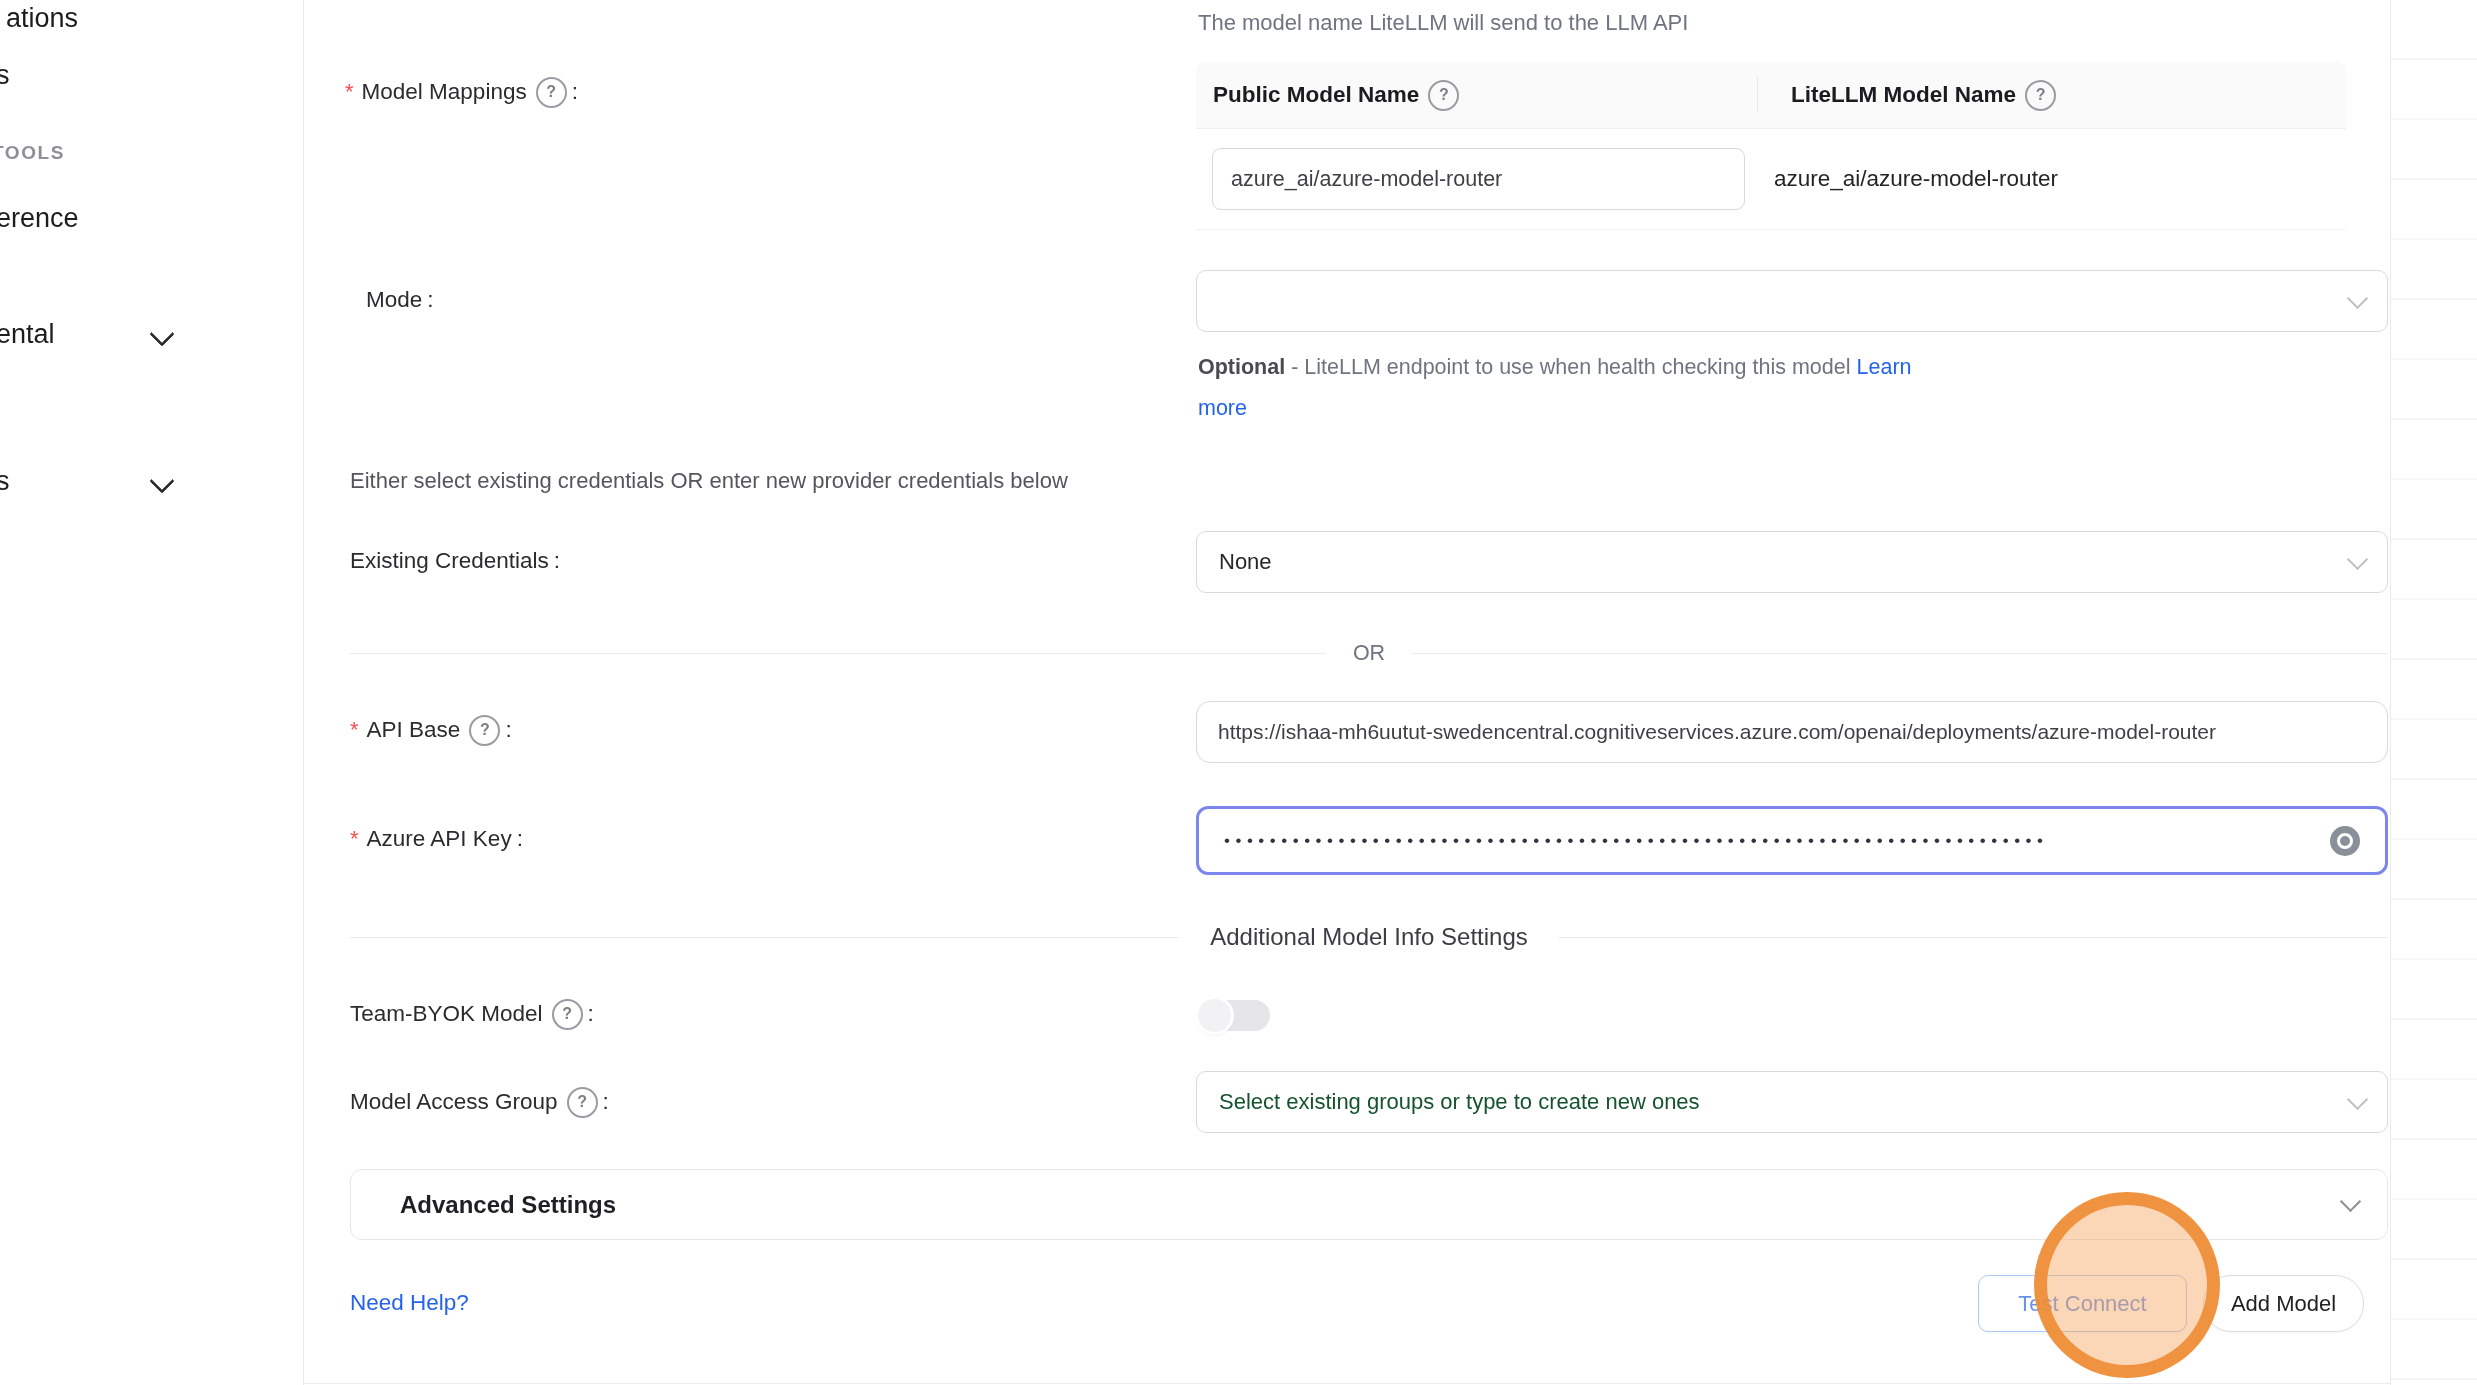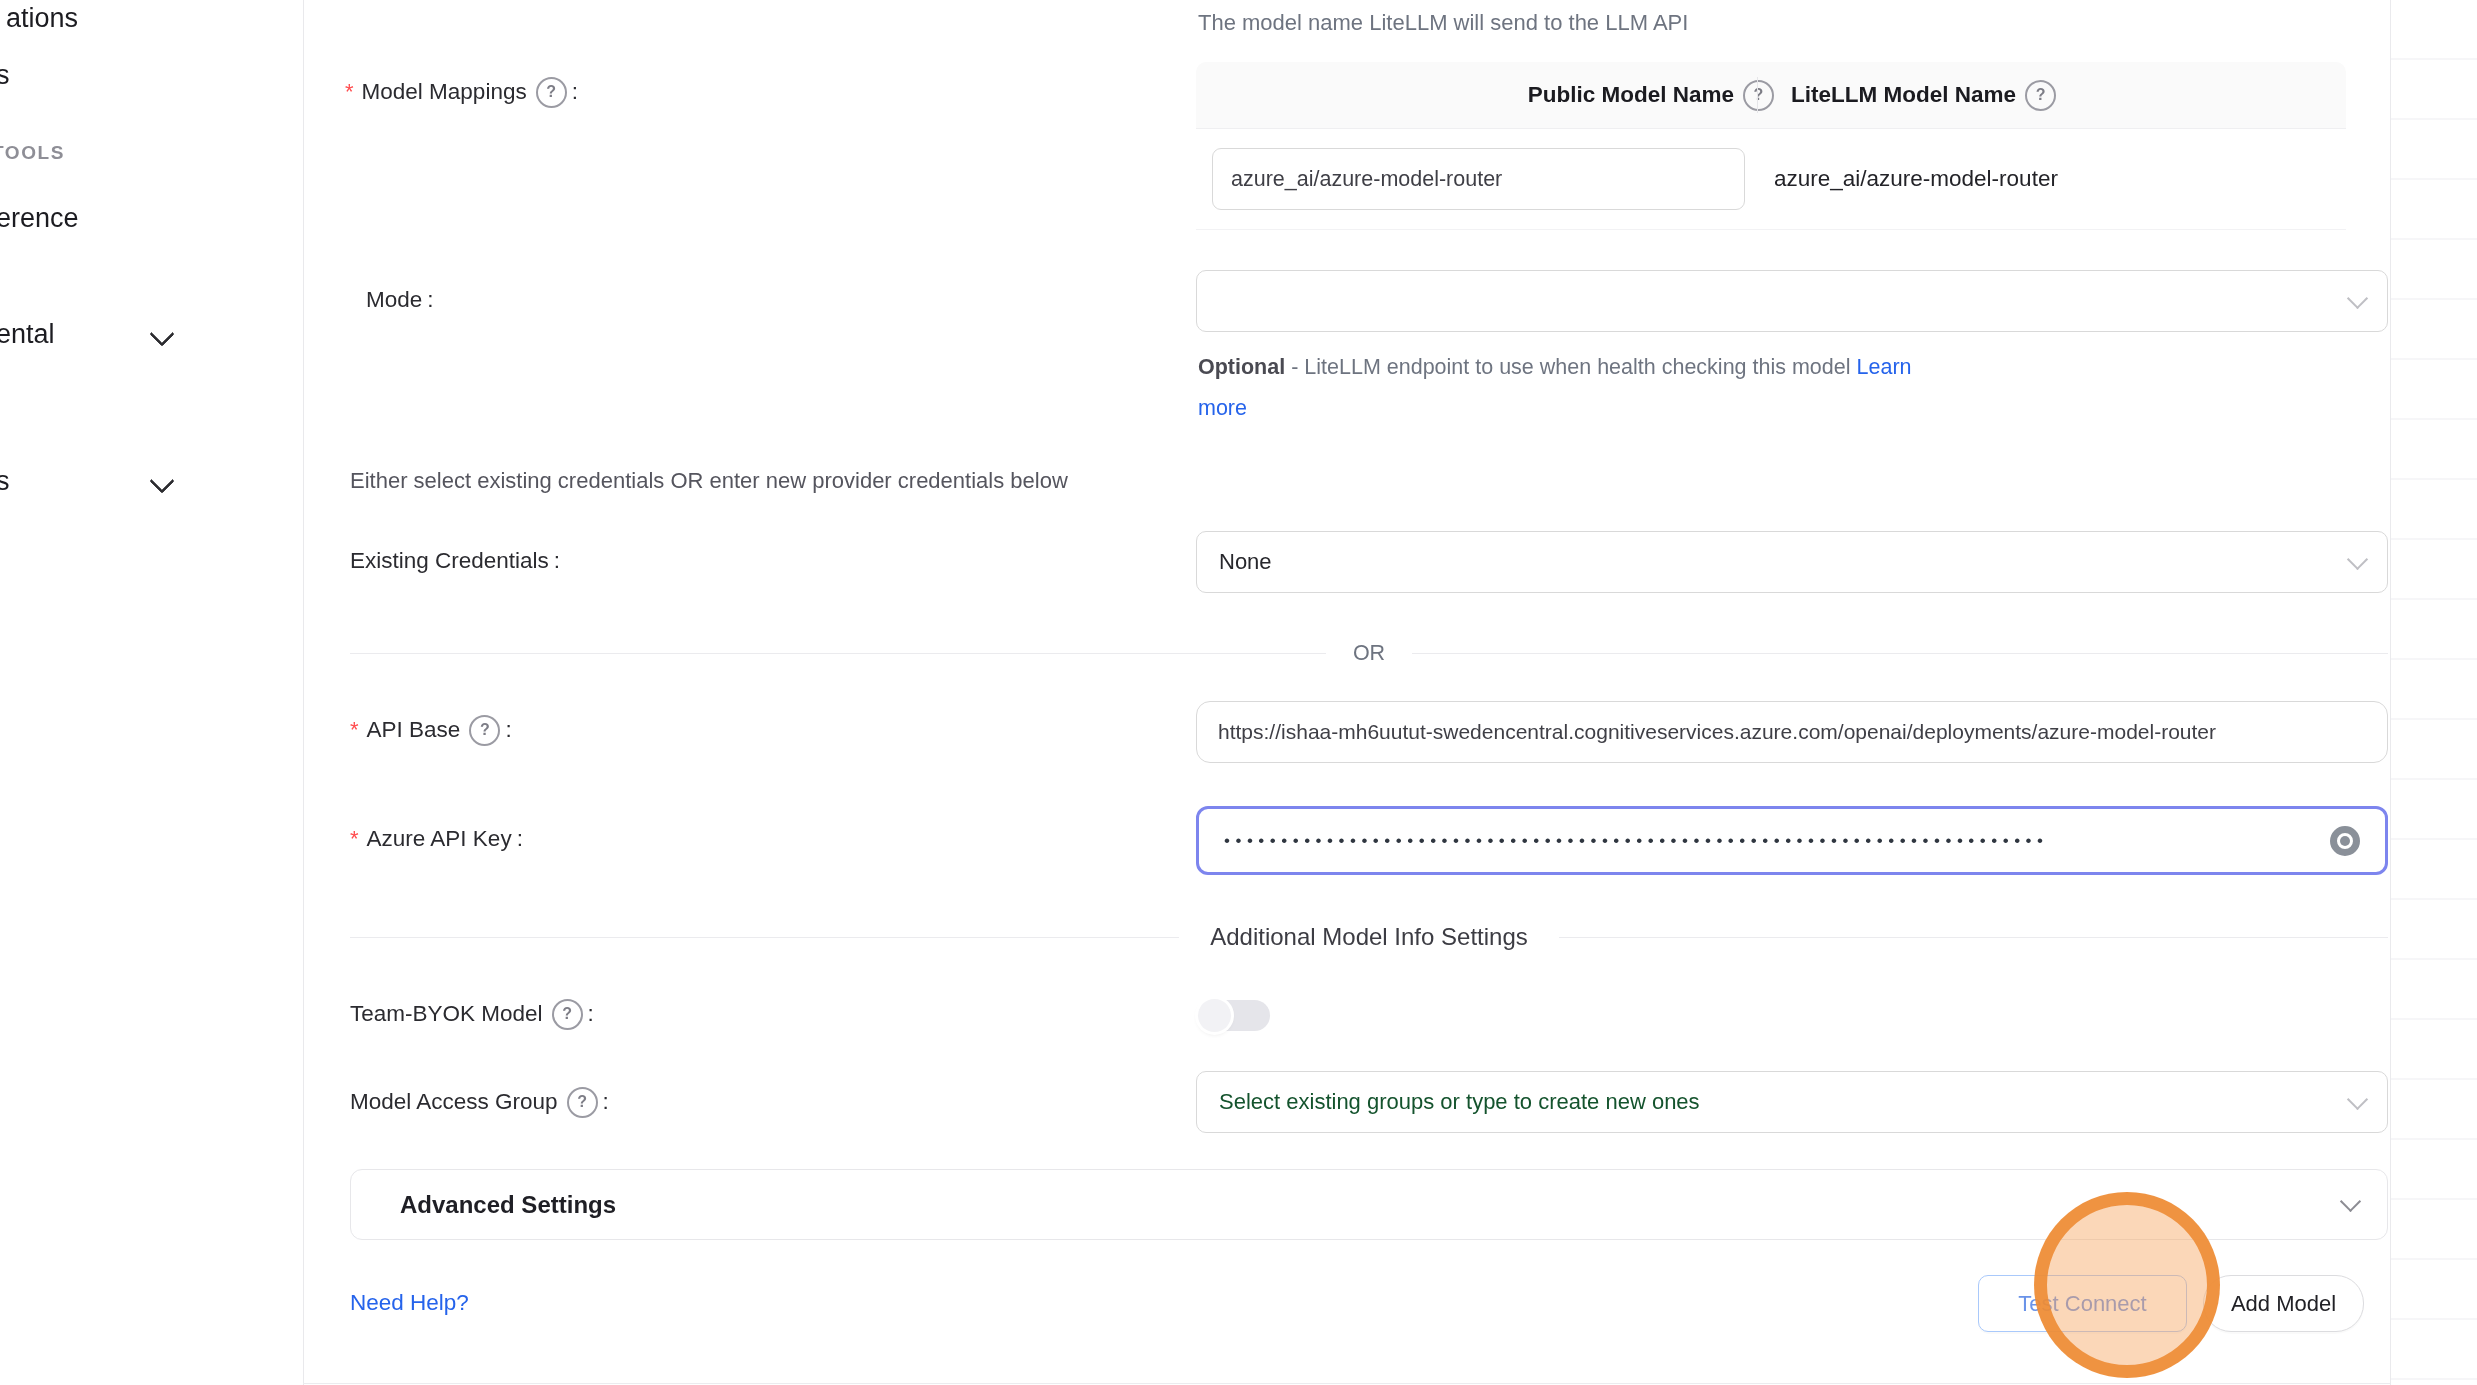--- a/index.html
+++ b/index.html
@@ -22,21 +22,21 @@
   .note{font-size:22px;color:#55555e;line-height:30px;white-space:nowrap;}
   .label{display:flex;align-items:center;font-size:22.5px;color:#2b2b30;white-space:nowrap;line-height:32px;}
   .req{color:#ff4d4f;margin-right:8px;font-size:22px;}
   .colon{margin-left:5px;}
   .help{display:inline-flex;align-items:center;justify-content:center;width:27px;height:27px;border:2px solid #9b9ba3;border-radius:50%;color:#7d7d86;font-size:16px;font-weight:600;margin-left:9px;flex:none;}
 
   
   .mm-table{left:1196px;top:62px;width:1150px;}
   .thead{position:relative;display:flex;align-items:center;height:66px;background:#fafafa;border-radius:10px 10px 0 0;border-bottom:1px solid #efeff1;}
   .th{display:flex;align-items:center;font-size:22.5px;font-weight:700;color:#1b1b20;padding-left:17px;}
-  .th1{width:561px;justify-content:flex-end;}
+  .th1{width:561px;}
   .th-div{position:absolute;left:561px;top:15px;width:1px;height:36px;background:#e6e6e9;}
   .tbody{display:flex;align-items:center;height:100px;border-bottom:1px solid #f2f2f4;}
   .tcell1{width:561px;display:flex;align-items:center;padding-left:16px;box-sizing:border-box;}
   .tb-input{width:495px;height:60px;border:1.5px solid #d9d9d9;border-radius:9px;background:#fff;display:flex;align-items:center;padding:0 18px;font-size:21.5px;color:#3f3f46;white-space:nowrap;overflow:hidden;}
   .tb-val{font-size:22.5px;color:#232328;padding-left:17px;font-weight:500;white-space:nowrap;}
 
   
   .select{border:1.5px solid #d9d9d9;border-radius:10px;background:#fff;display:flex;align-items:center;padding:0 22px;font-size:22px;color:#27272c;box-sizing:border-box;}
   .select .ph{color:#14532d;}
   .chev{margin-left:auto;width:13px;height:13px;border-right:2.2px solid #bfbfc4;border-bottom:2.2px solid #bfbfc4;transform:rotate(45deg);margin-top:-6px;flex:none;}

